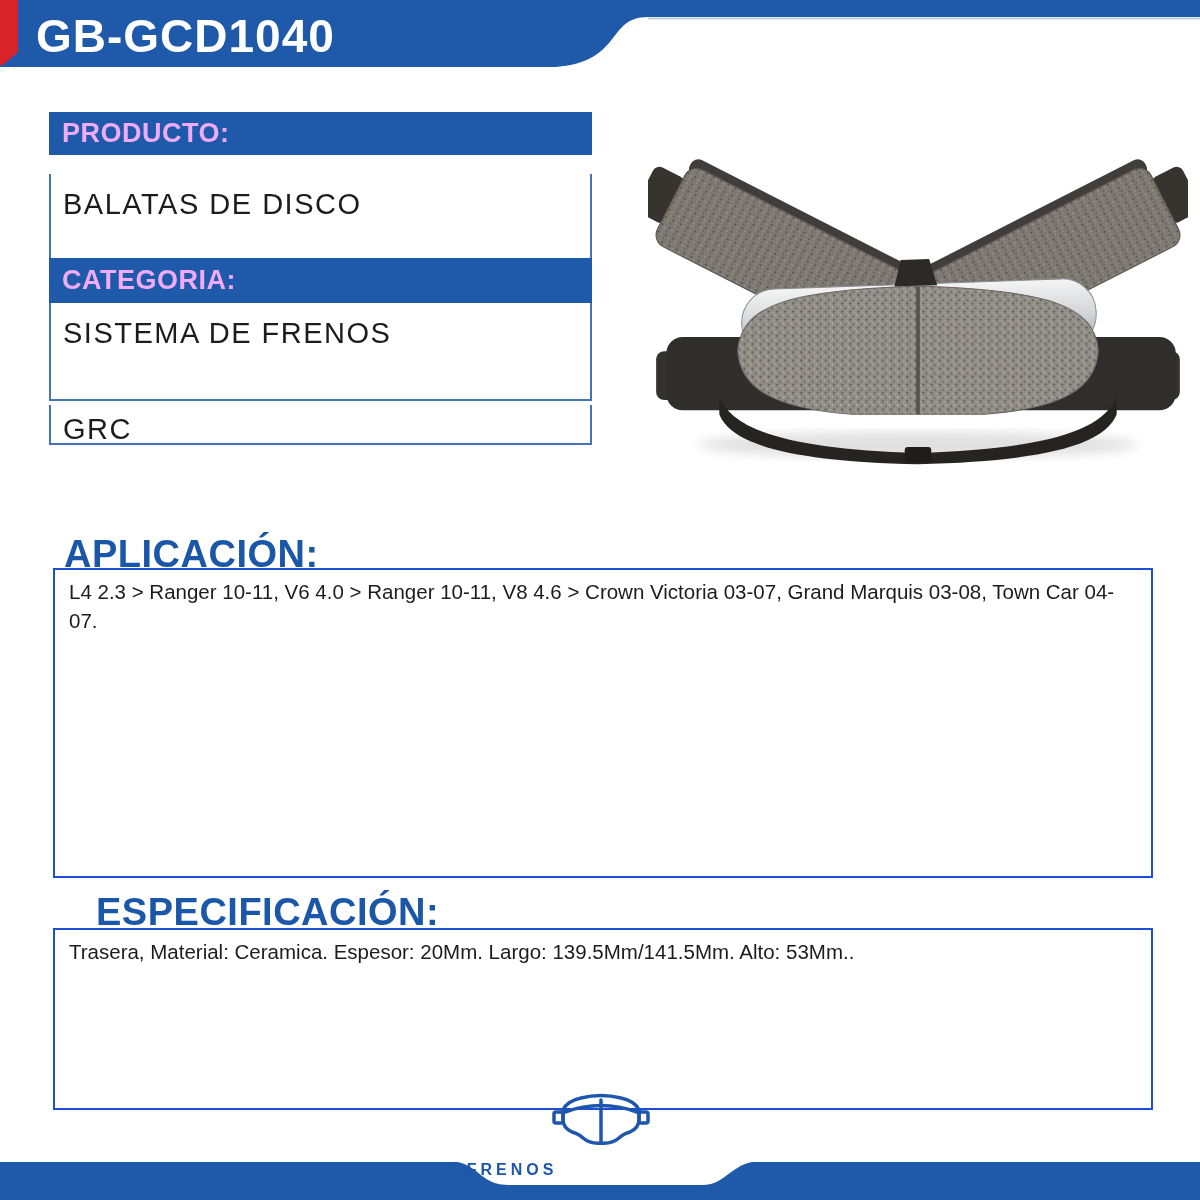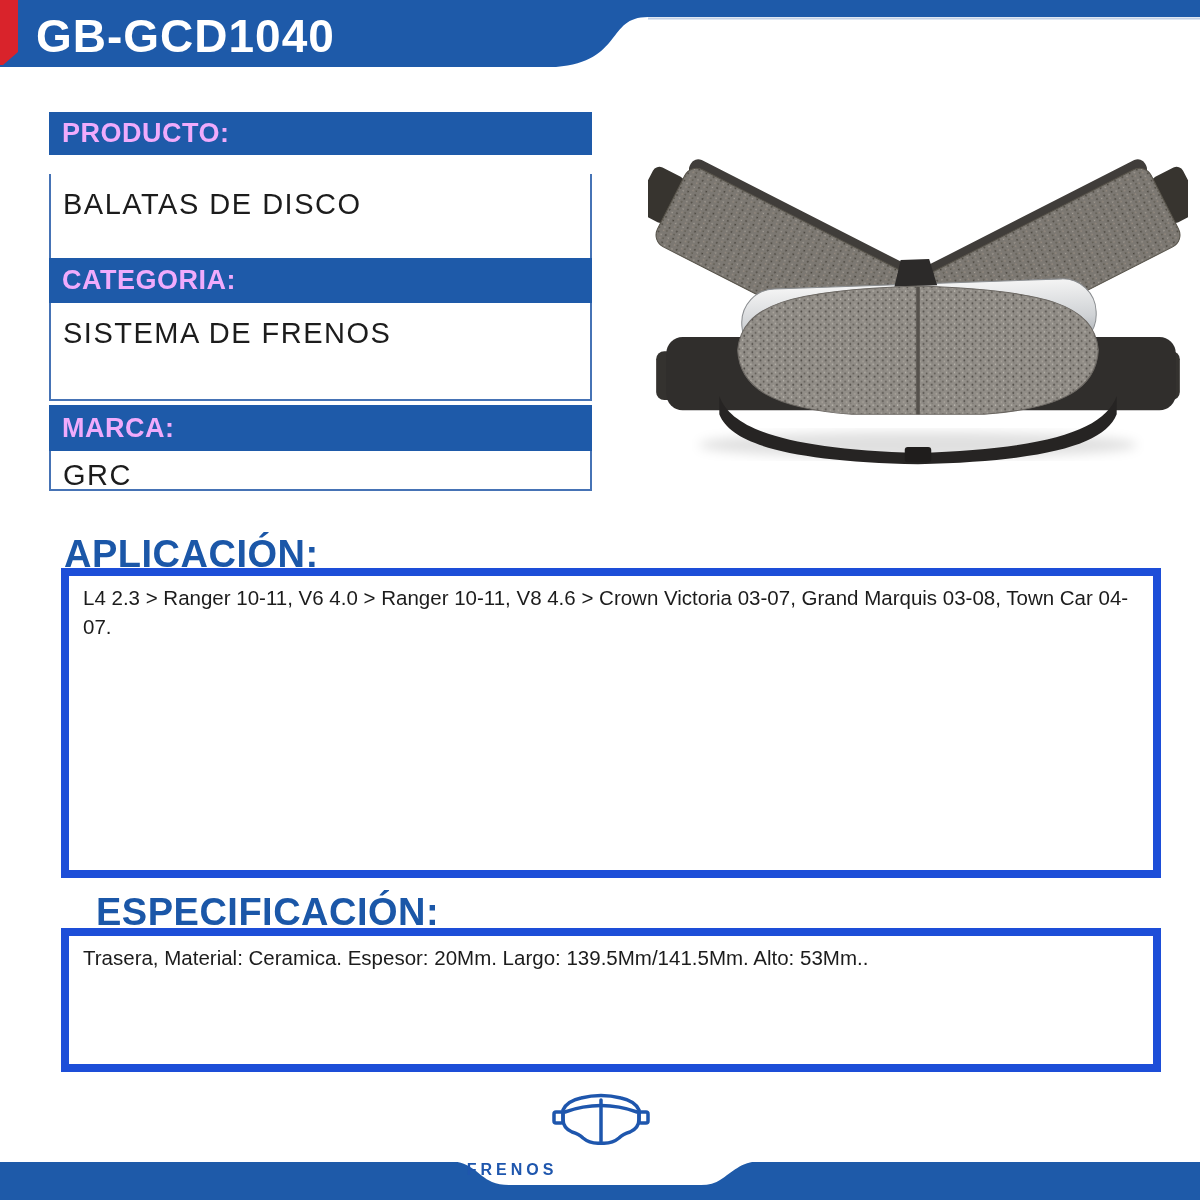--- a/index.html
+++ b/index.html
@@ -43,27 +43,27 @@
   .product-figure { position:absolute; left:648px; top:110px; width:540px; height:358px; }
 
   
   .info-heading {
     position:absolute; left:64px;
     color:#1b57a8; font-size:38px; font-weight:800; letter-spacing:0.5px;
   }
   #heading-aplicacion { top:533px; }
   #heading-especificacion { top:891px;margin-left:32px; }
   .info-box {
-    position:absolute; left:61px; width:1100px;
-    background:#ffffff; border:8px solid #1d4ed8;
+    position:absolute; left:53px; width:1100px;
+    background:#ffffff; border:2px solid #1d4ed8;
     color:#1c1c1c; font-size:20.5px; line-height:1.4;
     padding:8px 14px;
   }
   #box-aplicacion { top:568px; height:310px; }
-  #box-especificacion { top:928px; height:144px; }
+  #box-especificacion { top:928px; height:182px; }
 
   
   .footer-svg { position:absolute; left:0; bottom:0; }
   .footer-label {
     position:absolute; top:1161px; left:0; width:1024px;
     text-align:center; color:#1e56ad;
     font-size:16px; font-weight:600; letter-spacing:4px;
   }
 </style>
 </head>
@@ -82,21 +82,20 @@
     <div class="field-label">PRODUCTO:</div>
     <div class="field-value">BALATAS DE DISCO</div>
   </div>
 
   <div class="field" id="field-categoria">
     <div class="field-label">CATEGORIA:</div>
     <div class="field-value">SISTEMA DE FRENOS</div>
   </div>
 
   <div class="field" id="field-marca">
-    <div class="field-label">MARCA:</div>
     <div class="field-value">GRC</div>
   </div>
 
   <figure class="product-figure">
     <svg width="540" height="358" viewBox="0 0 530 350">
       <defs>
         <pattern id="sp1" patternUnits="userSpaceOnUse" width="8" height="8">
           <rect width="8" height="8" fill="#918d87"></rect>
           <circle cx="1.5" cy="2" r="0.9" fill="#59554f"></circle>
           <circle cx="5" cy="1" r="0.7" fill="#c0bcb4"></circle>

